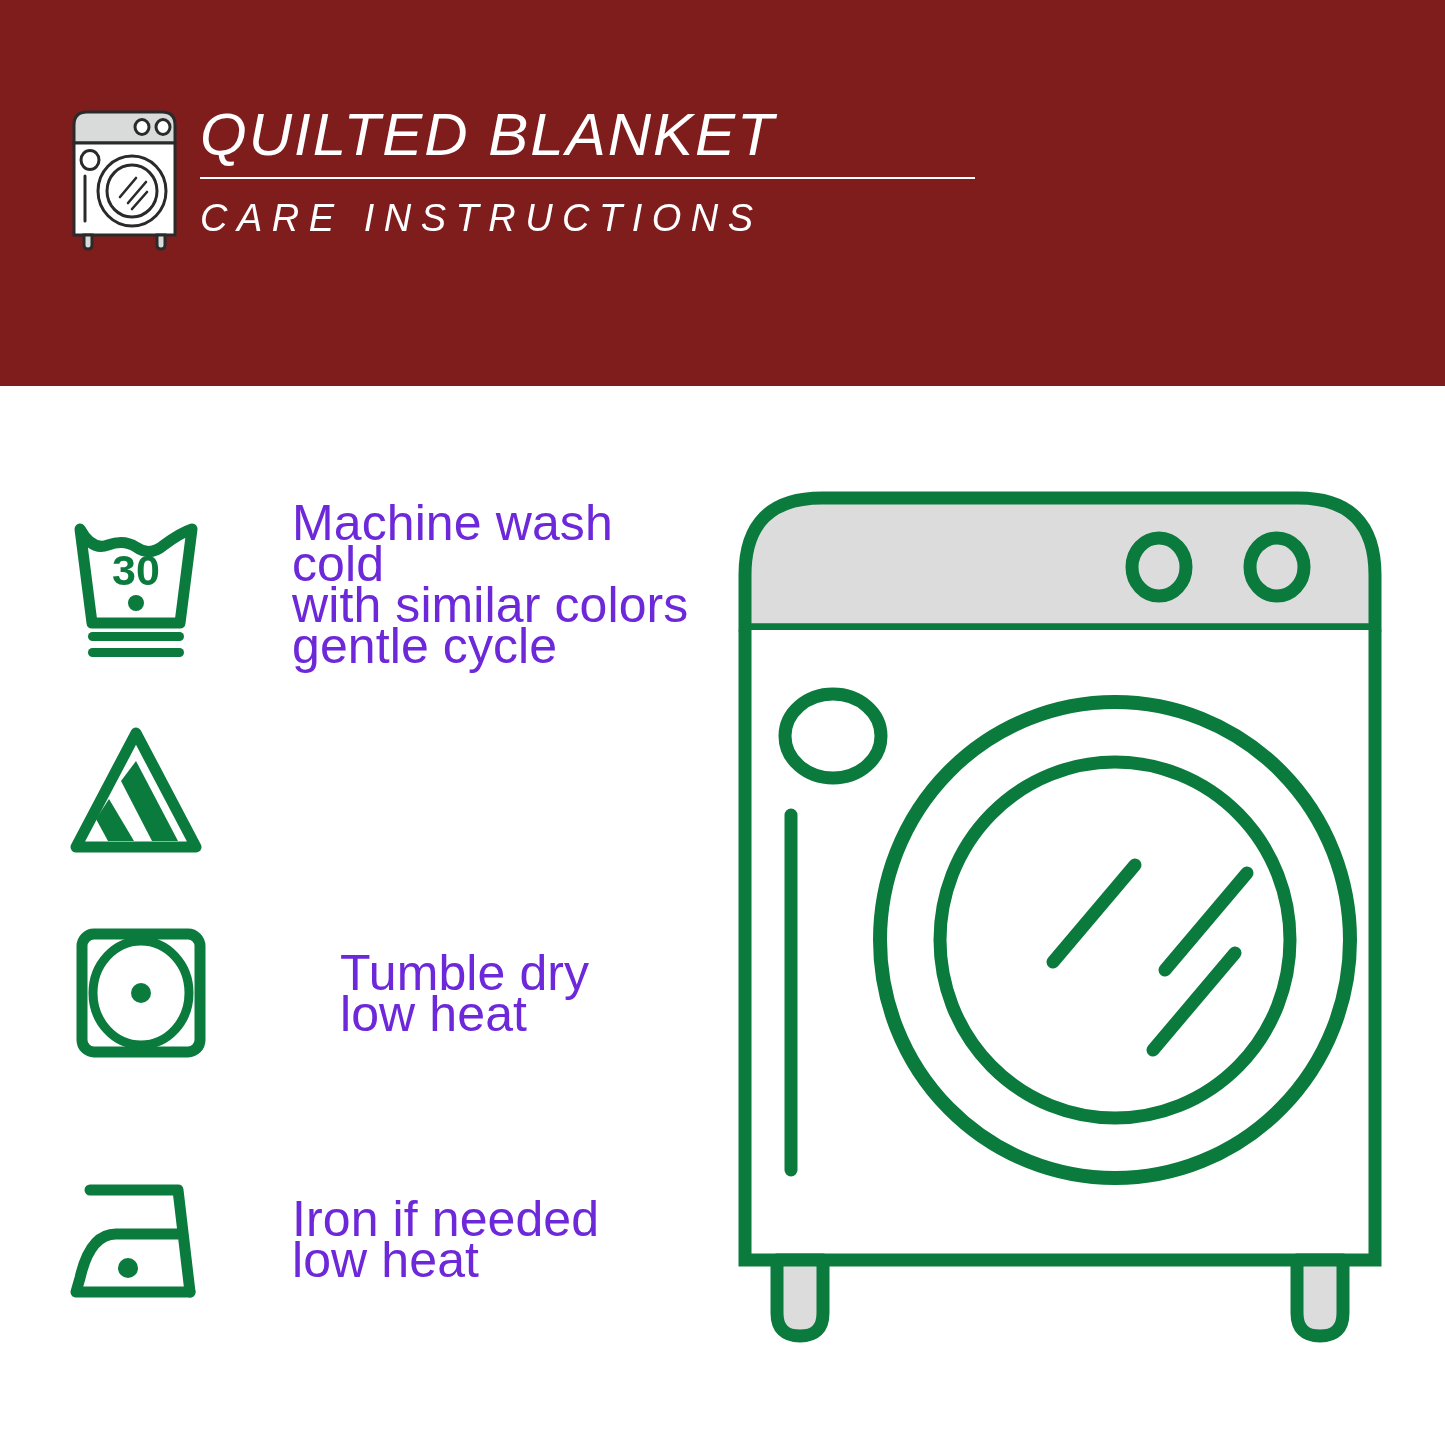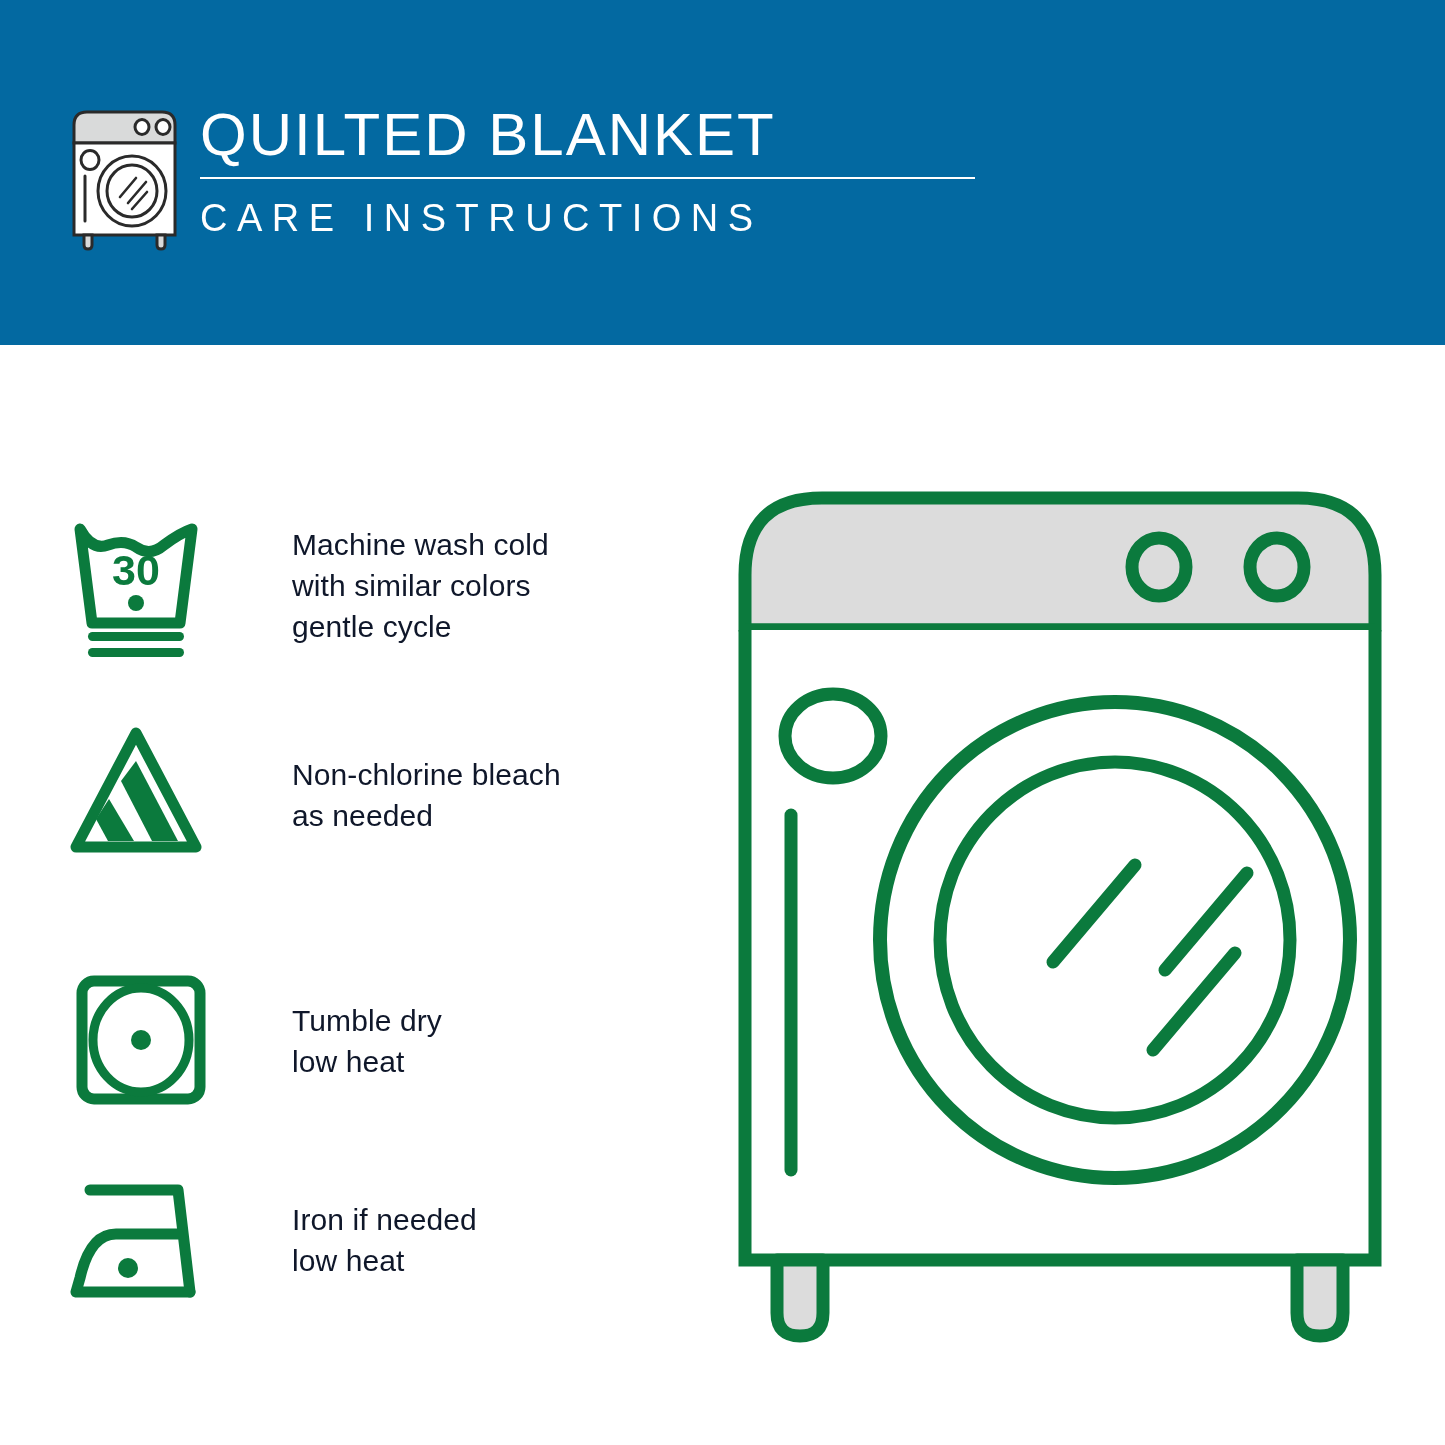--- a/index.html
+++ b/index.html
@@ -19,22 +19,23 @@
     background: #ffffff;
     overflow: hidden;
   }
 
   
   #header {
     position: absolute;
     left: 0;
     top: 0;
     width: 1445px;
-    height: 345px;
-    background: #0369a1;
+    height: 386px;
+    background: #7f1d1d;
+    font-style: italic;
   }
 
   #header-logo {
     position: absolute;
     left: 62px;
     top: 103px;
     width: 125px;
     height: 148px;
   }
 
@@ -84,40 +85,40 @@
     position: absolute;
     left: 0;
     width: 700px;
     height: 180px;
     display: flex;
     align-items: center;
   }
 
   #care-row-0 { top: 150px; }
   #care-row-1 { top: 360px; }
-  #care-row-2 { top: 606px; }
+  #care-row-2 { top: 559px; gap: 48px; }
   #care-row-3 { top: 805px; }
 
   .care-symbol {
     position: relative;
     width: 170px;
     height: 160px;
     margin-left: 68px;
     flex: none;
     display: flex;
     align-items: center;
     justify-content: flex-start;
     text-align: right;
   }
 
   .care-text {
     margin-left: 54px;
-    font-size: 30px;
+    font-size: 50px;
     line-height: 41px;
-    color: #0f172a;
+    color: #6d28d9;
     font-weight: 400;
     letter-spacing: 0.1px;
     white-space: pre-line;
   }
 
   
   #washer {
     position: absolute;
     left: 715px;
     top: 470px;
@@ -191,22 +192,20 @@
       <div class="care-symbol">
         <svg viewBox="0 0 170 160" width="170" height="160" aria-hidden="true">
 
           <path d="M68 18 L128 132 L8 132 Z" fill="none" stroke="#0b7a3d" stroke-width="11" stroke-linejoin="round"></path>
 
           <path d="M68 46 L110 126 L84 126 L53 66 Z" fill="#0b7a3d"></path>
 
           <path d="M41 84 L66 126 L40 126 L28 104 Z" fill="#0b7a3d"></path>
         </svg>
       </div>
-      <div class="care-text">Non-chlorine bleach
-as needed</div>
     </div>
 
     <div class="care-row" id="care-row-2">
       <div class="care-symbol">
         <svg viewBox="0 0 170 160" width="170" height="160" aria-hidden="true">
           <rect x="14" y="20" width="118" height="118" rx="12" fill="none" stroke="#0b7a3d" stroke-width="11"></rect>
           <ellipse cx="73" cy="79" rx="48" ry="52" fill="none" stroke="#0b7a3d" stroke-width="9"></ellipse>
           <circle cx="73" cy="79" r="10" fill="#0b7a3d"></circle>
         </svg>
       </div>

